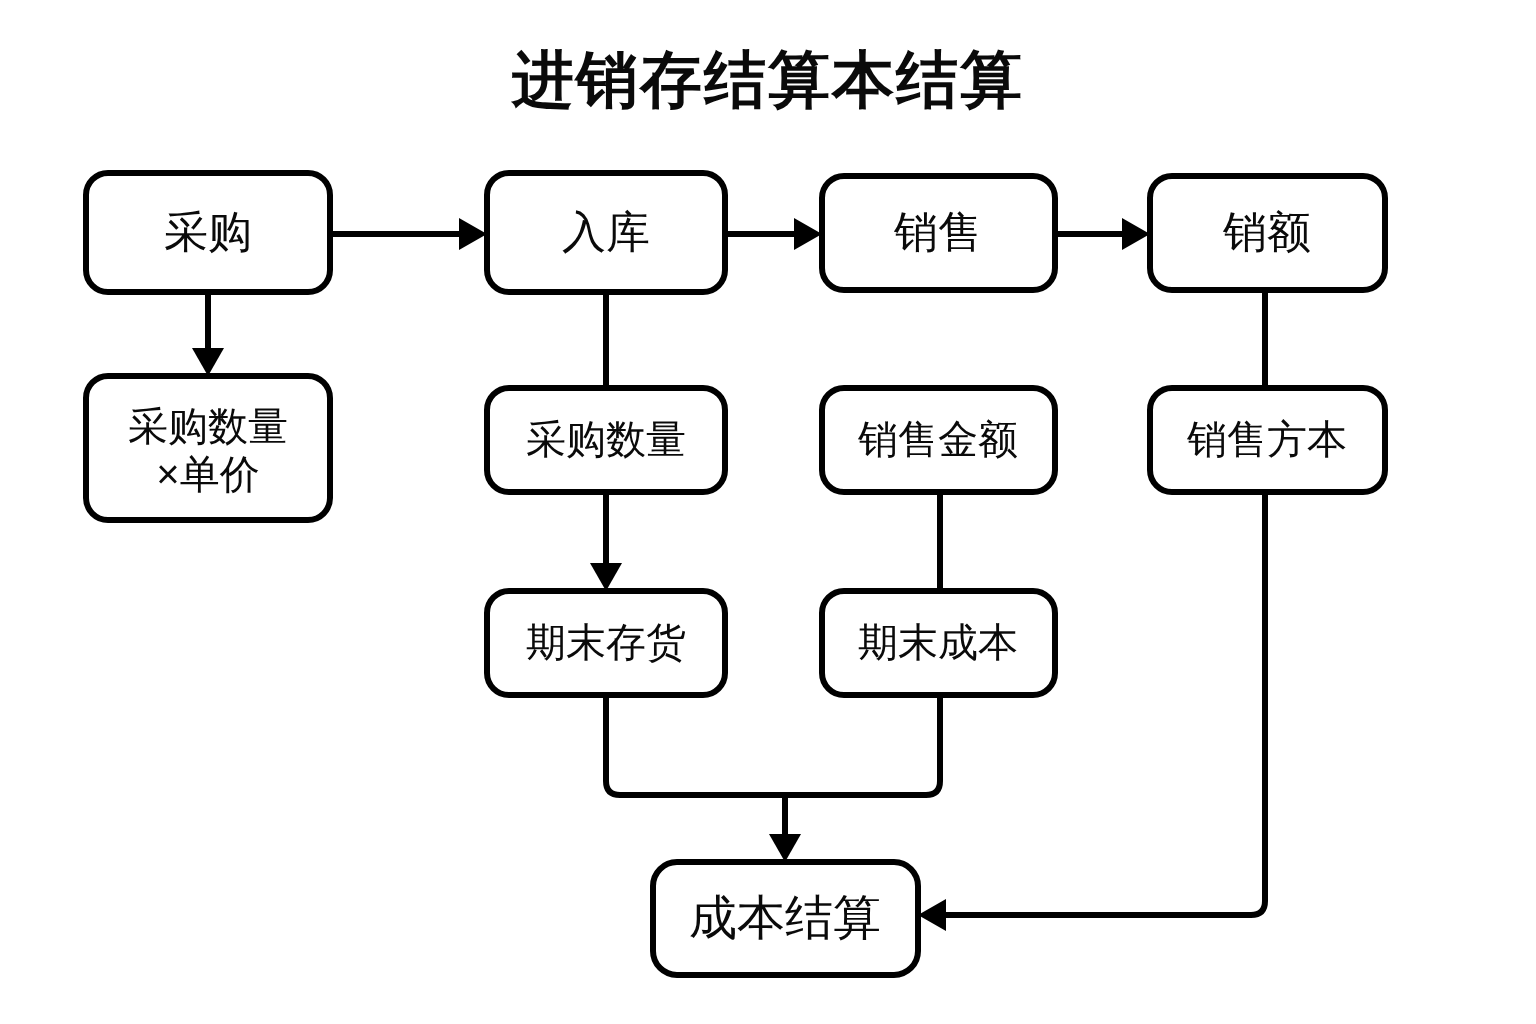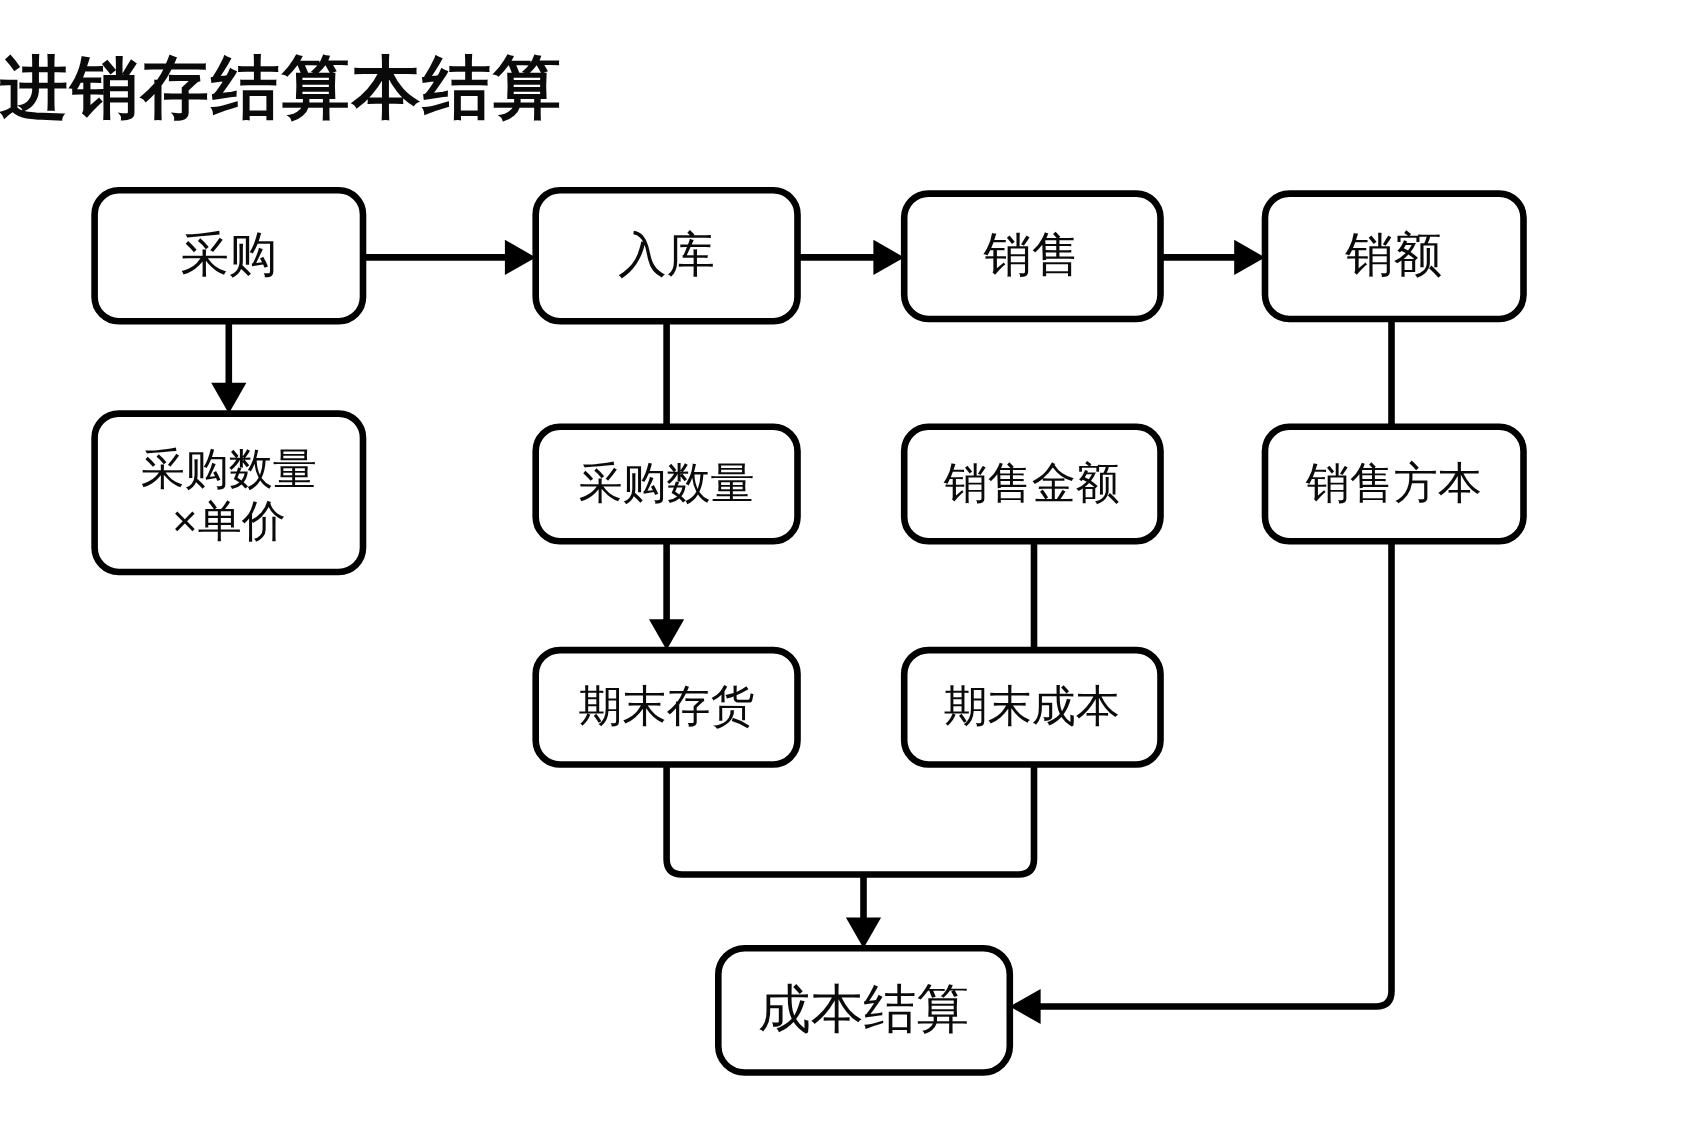--- a/index.html
+++ b/index.html
@@ -17,21 +17,21 @@
     position: relative;
     width: 1536px;
     height: 1024px;
     background: #ffffff;
   }
   #diagram-title {
     position: absolute;
     left: 0;
     top: 38px;
     width: 1536px;
-    text-align: left;
+    text-align: center;
     font-size: 62px;
     font-weight: bold;
     letter-spacing: 2px;
     color: #0a0a0a;
     font-family: Liberation Mono, monospace;
     white-space: nowrap;
   }
   svg#flow {
     position: absolute;
     left: 0;

